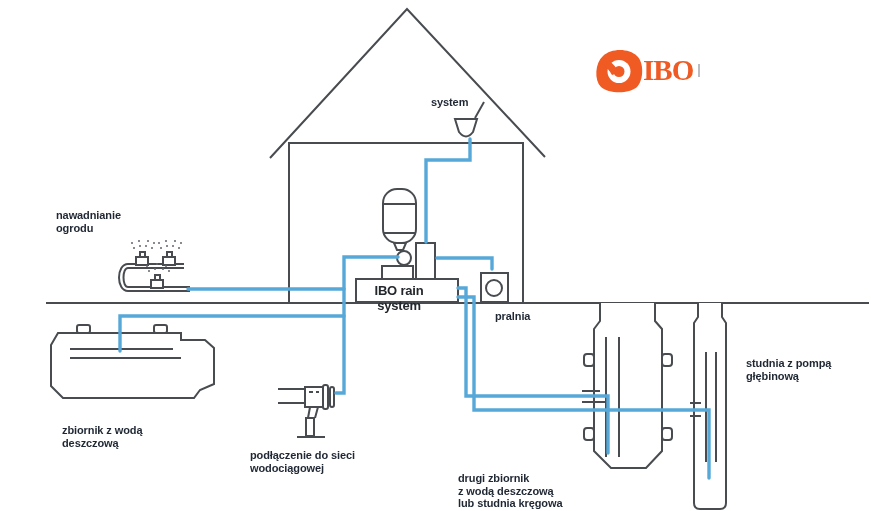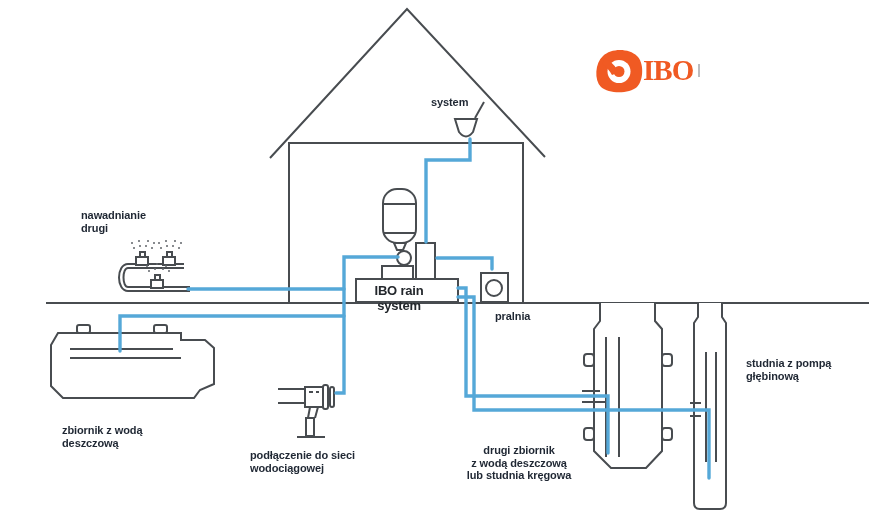--- a/index.html
+++ b/index.html
@@ -1,21 +1,21 @@
 <!DOCTYPE html>
 <html><head>
 <meta charset="utf-8">
 <style>
   html,body{margin:0;padding:0;background:#ffffff;}
   #stage{position:relative;width:871px;height:511px;background:#ffffff;overflow:hidden;
          font-family:"Liberation Sans",sans-serif;}
   #diagram-svg{position:absolute;left:0;top:0;}
   .lbl{position:absolute;font-weight:bold;font-size:11px;line-height:12.5px;
        color:#1f2733;letter-spacing:-0.1px;white-space:nowrap;}
-  .lbl.right{text-align:center;}
+  .lbl.right{text-align:left;margin-top:28px;}
   #box-label{position:absolute;left:357px;top:283px;width:84px;text-align:center;
              font-weight:bold;font-size:13px;color:#23272c;letter-spacing:-0.2px;}
   #logo-brand{position:absolute;left:643px;top:54px;font-size:29px;font-weight:800;
               color:#f05a23;letter-spacing:-1px;font-family:Liberation Serif, serif;}
   #logo-divider{position:absolute;left:698px;top:64px;width:2px;height:13px;background:#bcbdc0;}
   #logo-product{position:absolute;left:712px;top:57px;font-size:25px;letter-spacing:-0.5px;}
   #logo-product .light{color:#77787b;font-weight:400;}
   #logo-product .bold{color:#3f4245;font-weight:700;}
 </style>
 </head>
@@ -157,23 +157,23 @@
   <g>
     <path fill="#f05a23" d="M603,56 C595,63 594,80 601,87 C609,94 629,94 637,87 C644,80 644,62 637,56 C629,48 611,48 603,56 Z"></path>
     <circle cx="619" cy="71.5" r="11.5" fill="#ffffff"></circle>
     <circle cx="619" cy="71.5" r="5.5" fill="#f05a23"></circle>
     <path fill="#f05a23" d="M605,58 Q613,63 616,68 L620,72 L612,75 Q608,68 602,64 Z"></path>
   </g>
 </svg>
 
 <div class="lbl" style="left:431px;top:96px;">system</div>
 
-<div class="lbl" style="left:81px;top:209px;">
+<div class="lbl" style="left:56px;top:209px;">
   <div>nawadnianie</div>
-  <div>drugi</div>
+  <div>ogrodu</div>
 </div>
 
 <div id="box-label">IBO rain system</div>
 
 <div class="lbl" style="left:495px;top:310px;">pralnia</div>
 
 <div class="lbl" style="left:62px;top:424px;">
   <div>zbiornik z wodą</div>
   <div>deszczową</div>
 </div>

